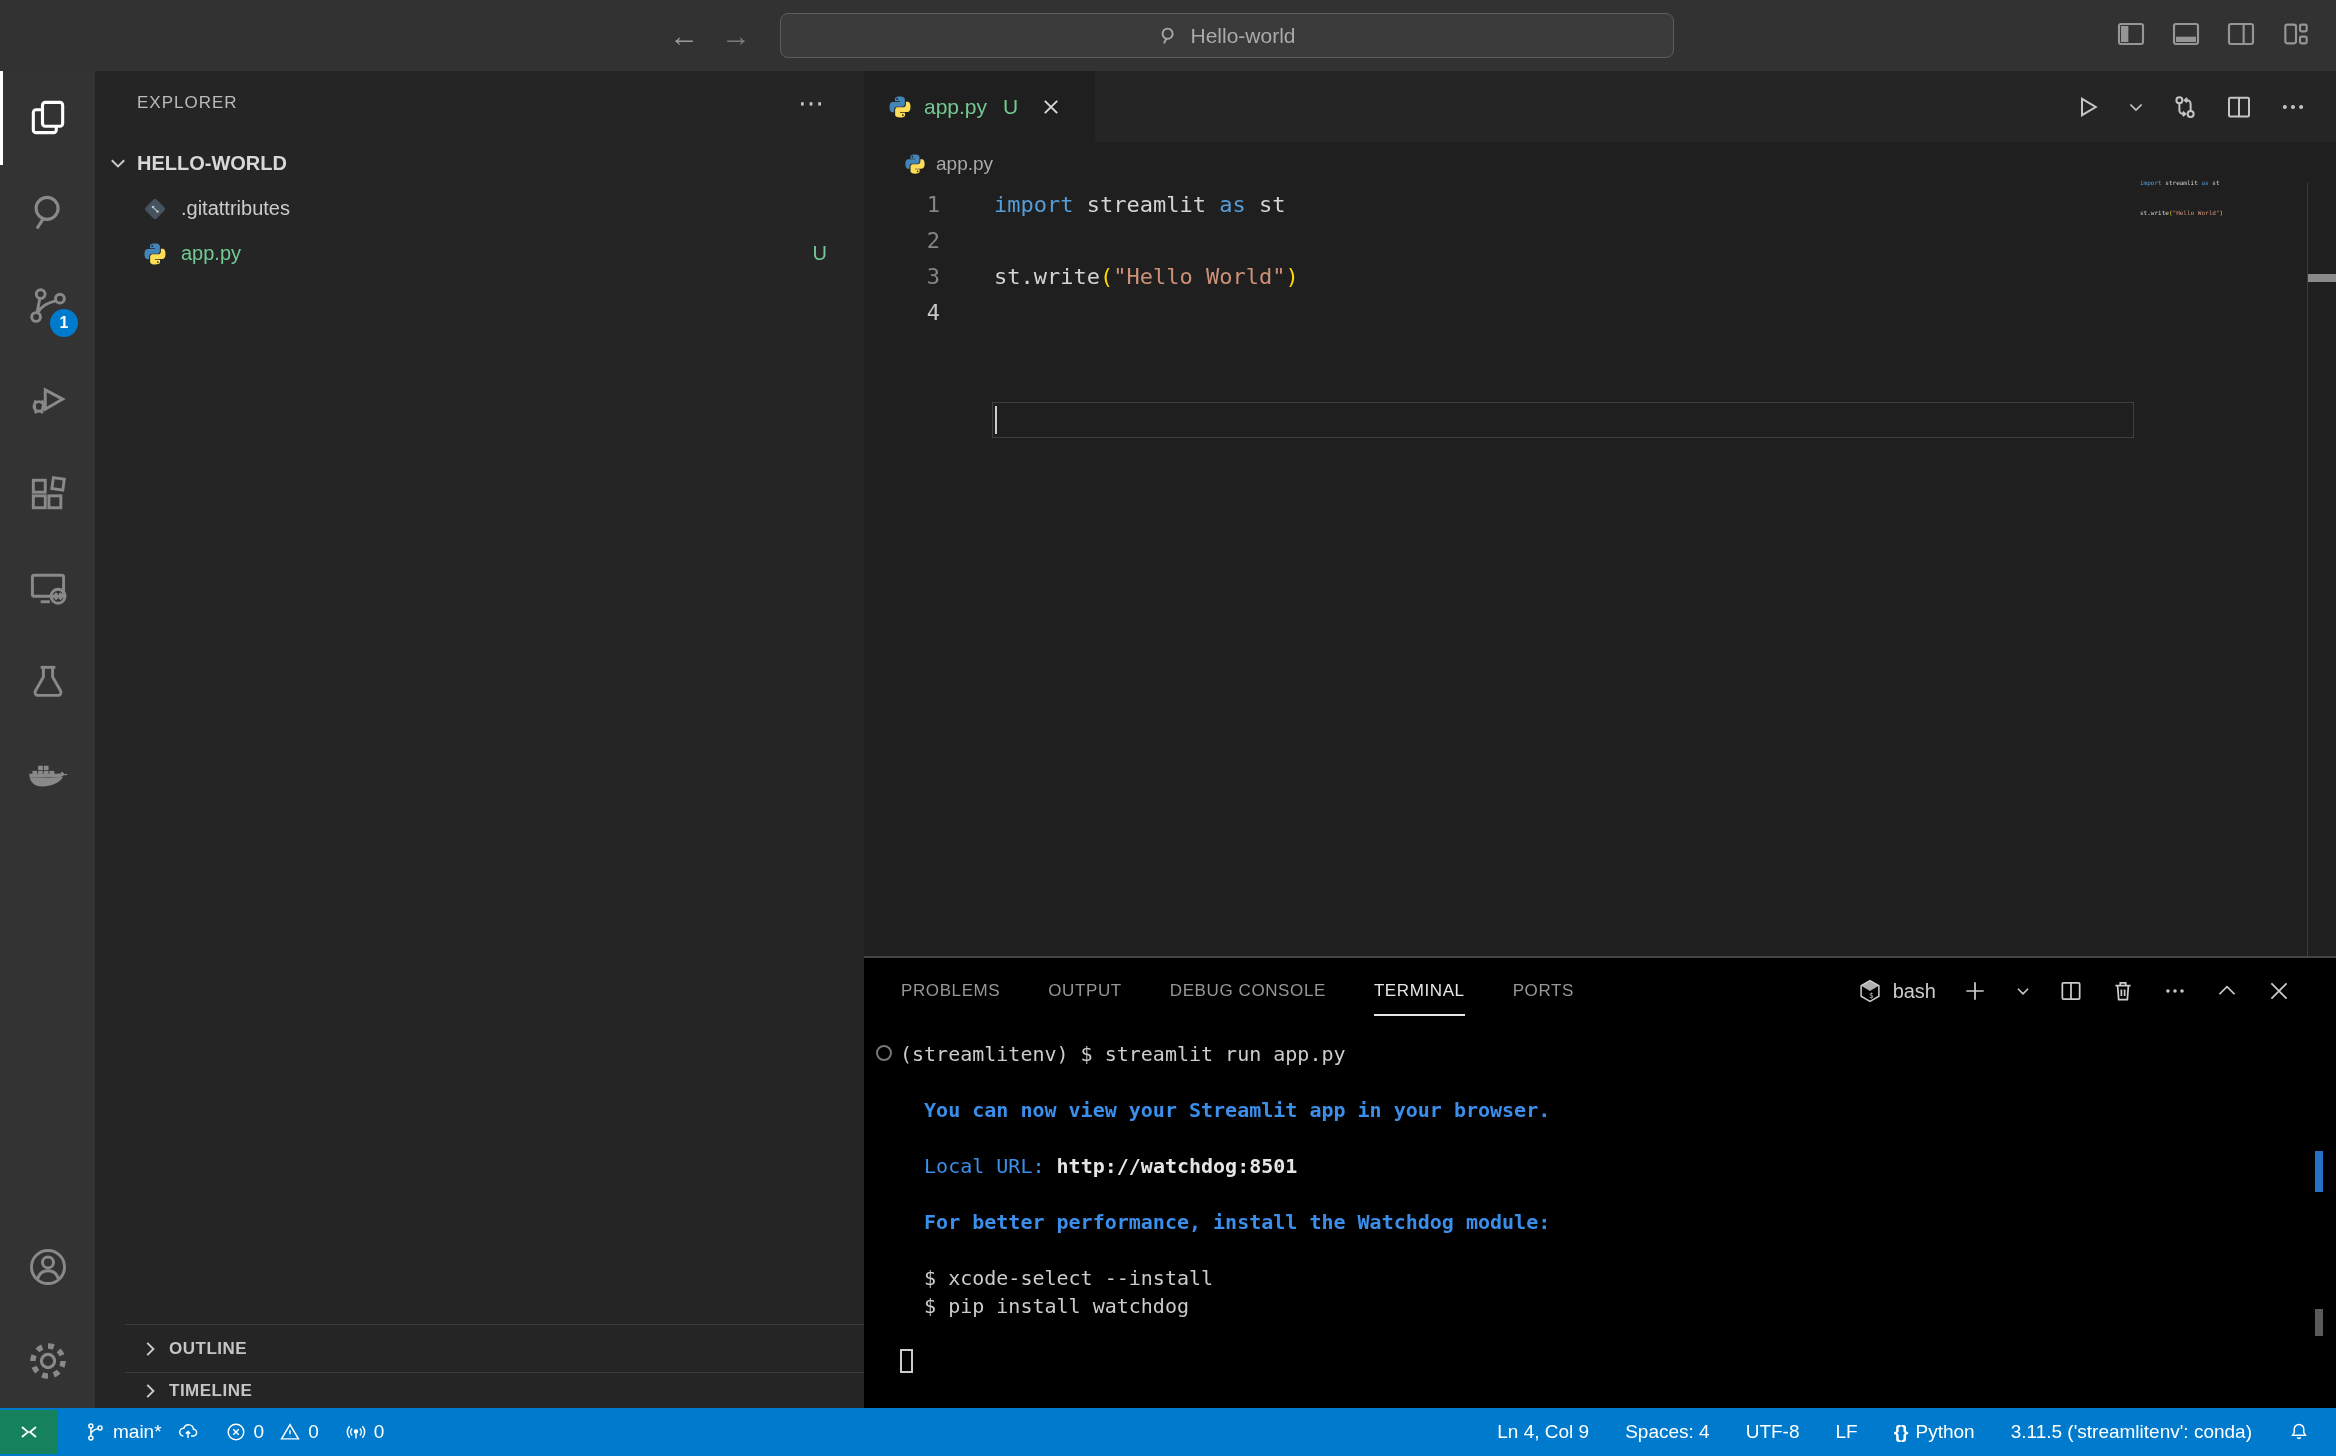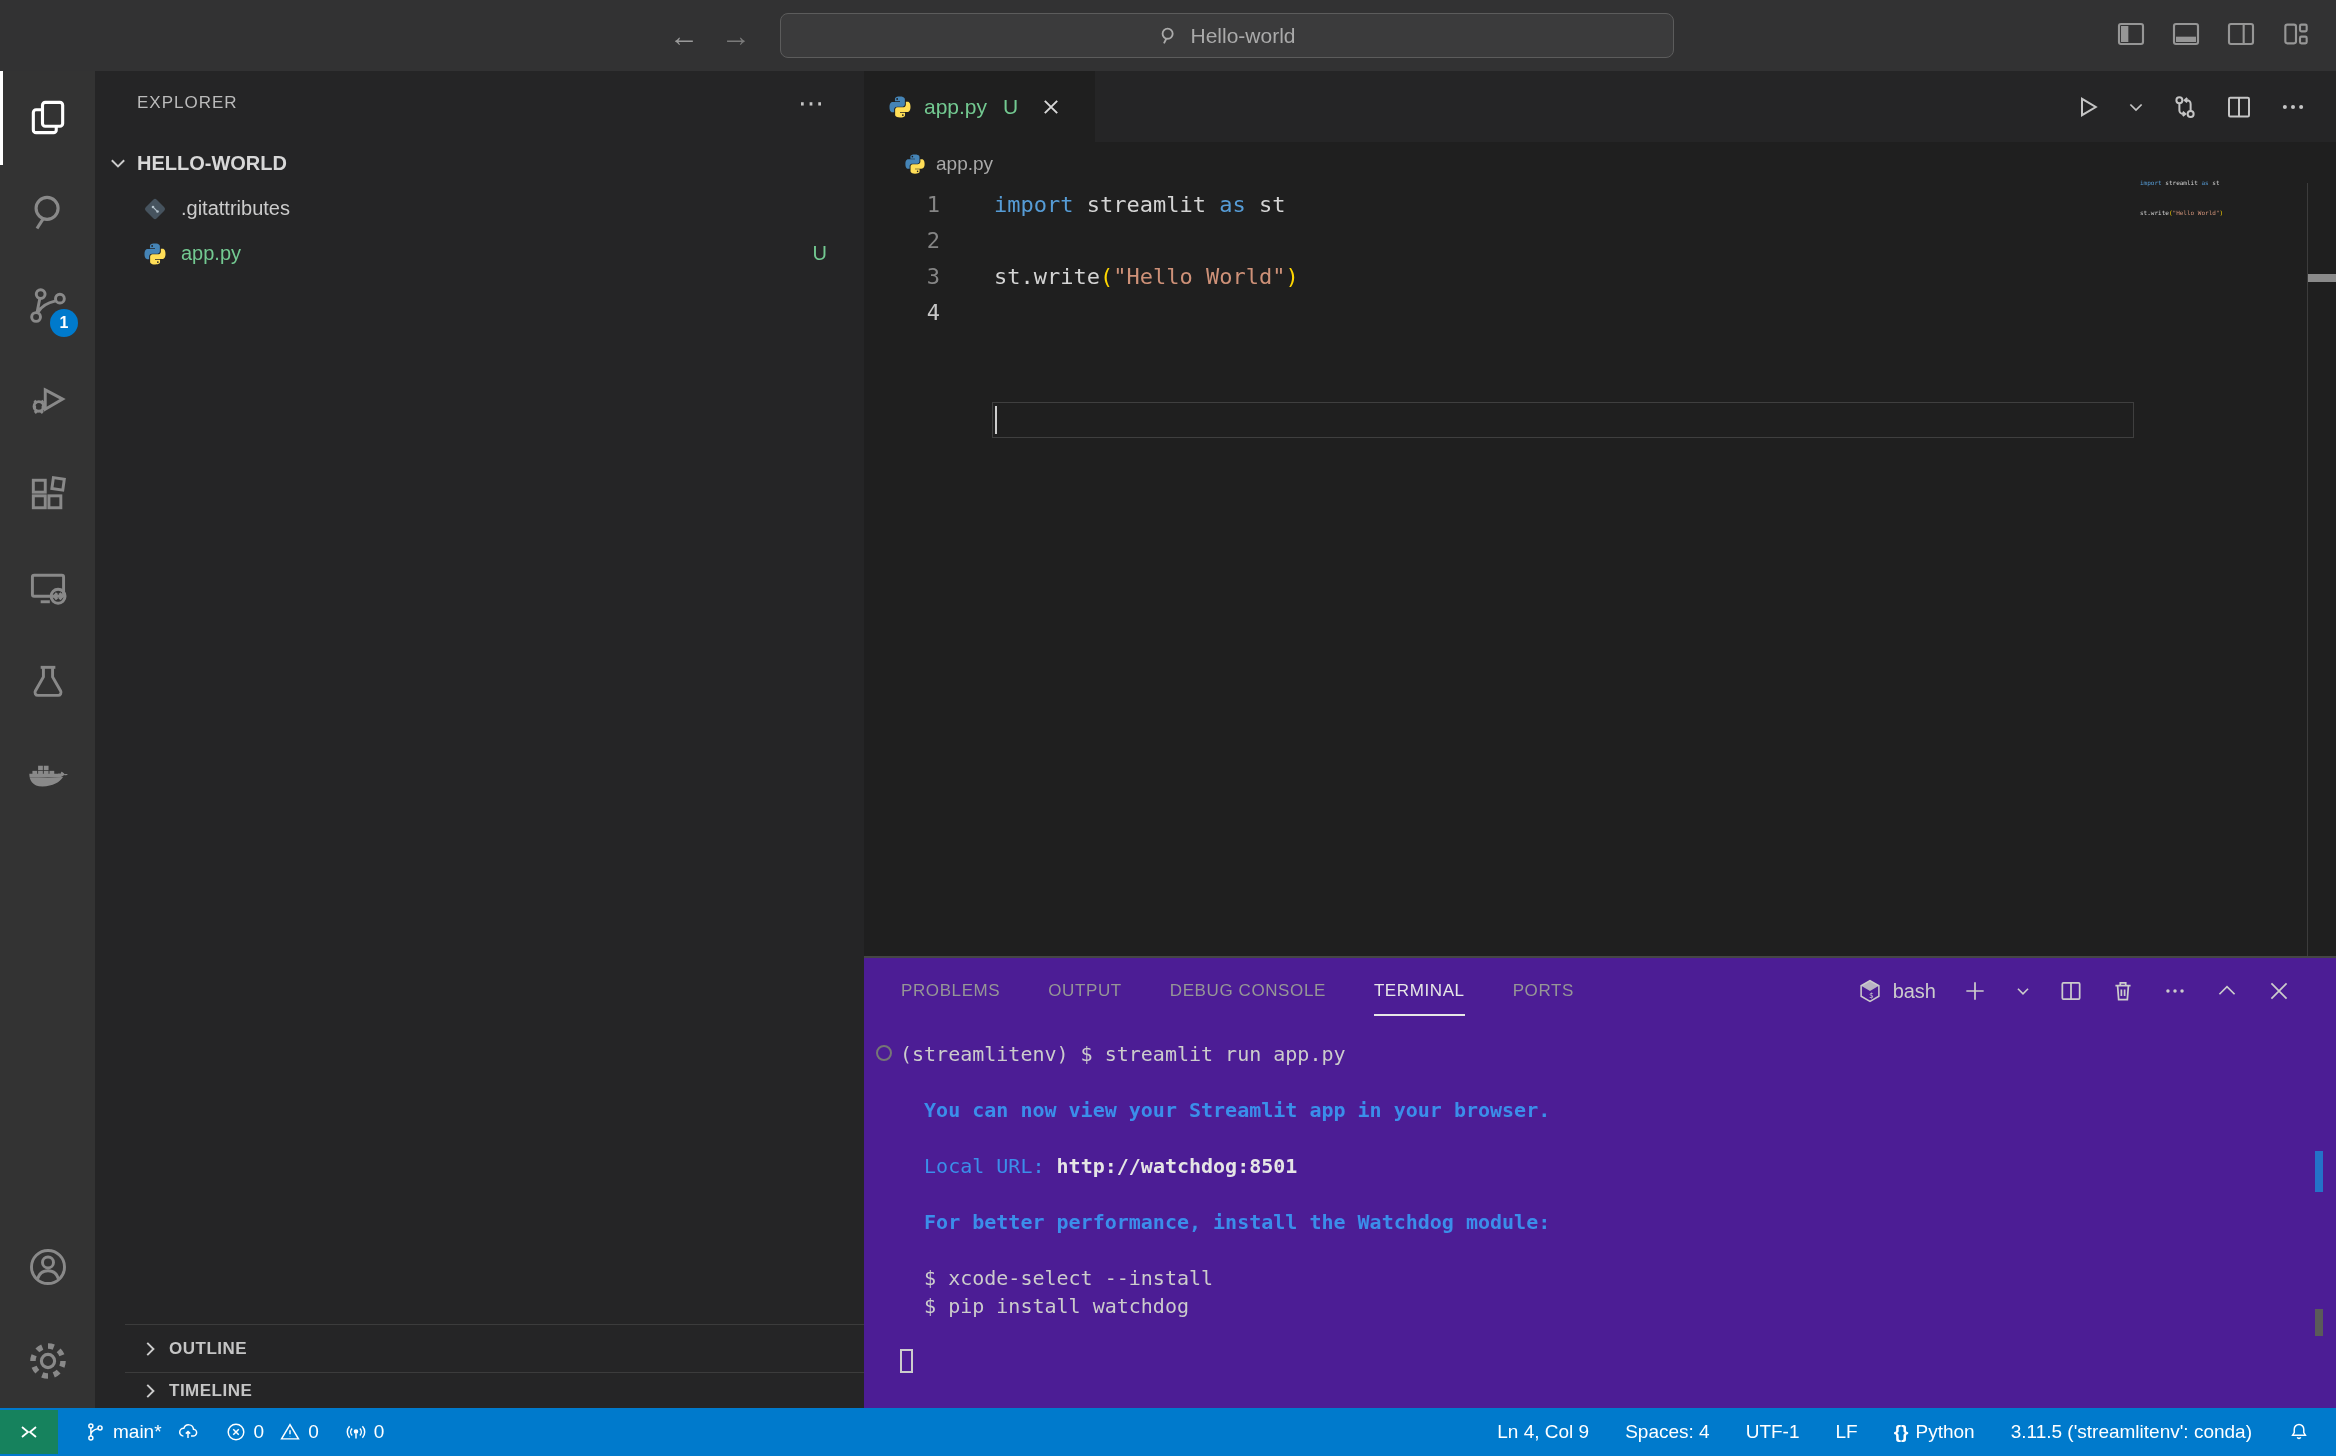--- a/index.html
+++ b/index.html
@@ -86,21 +86,21 @@
                  border:1px solid #3f3f3f; }
   .cursor-beam { position:absolute; left:2px; top:3px; width:2px; height:28px; background:#cccccc; }
 
   .minimap { position:absolute; left:1276px; top:16px; width:170px;
              font-family:"DejaVu Sans Mono", monospace; font-size:6px; line-height:10px;
              white-space:pre; letter-spacing:0; }
   .ruler-line { position:absolute; right:28px; top:41px; bottom:0; width:1px; background:#3c3c3c; }
   .ruler-mark { position:absolute; right:0; top:132px; width:28px; height:8px; background:#8a8a8a; }
 
   
-  .panel { height:452px; background:#4c1d95; border-top:2px solid #454545; flex:0 0 auto;
+  .panel { height:452px; background:#000000; border-top:2px solid #454545; flex:0 0 auto;
            display:flex; flex-direction:column; position:relative; }
   .panel-header { height:66px; display:flex; align-items:center; flex:0 0 auto; }
   .panel-tabs { display:flex; gap:48px; padding-left:37px; }
   .ptab { font-size:17px; letter-spacing:.6px; color:#969696; position:relative;
           height:66px; display:flex; align-items:center; }
   .ptab.active { color:#e7e7e7; }
   .ptab.active::after { content:""; position:absolute; left:0; right:0; bottom:8px;
                         height:2px; background:#e7e7e7; }
   .panel-actions { margin-left:auto; display:flex; align-items:center; gap:26px;
                    padding-right:44px; color:#cccccc; }
@@ -485,21 +485,21 @@
       <span>0</span>
     </div>
     <div class="sb-right">
       <div class="sb-item">
           <span>Ln 4, Col 9</span>
         </div>
       <div class="sb-item">
           <span>Spaces: 4</span>
         </div>
       <div class="sb-item">
-          <span>UTF-1</span>
+          <span>UTF-8</span>
         </div>
       <div class="sb-item">
           <span>LF</span>
         </div>
       <div class="sb-item">
           <span class="brace">{}</span>
           <span>Python</span>
         </div>
       <div class="sb-item">
           <span>3.11.5 ('streamlitenv': conda)</span>

